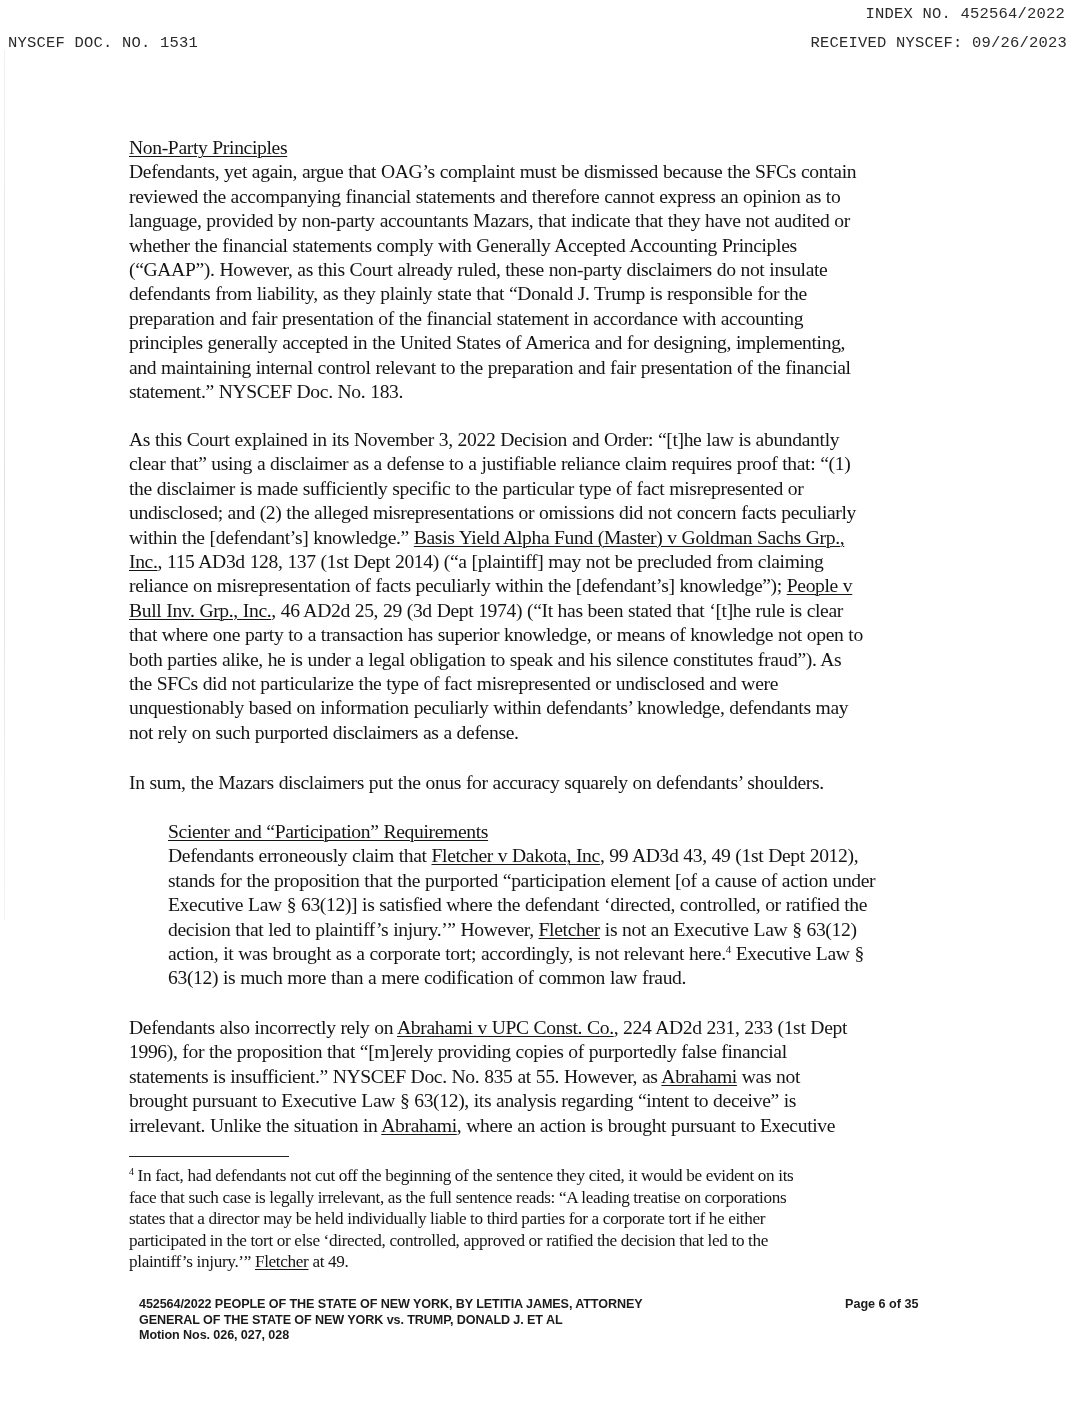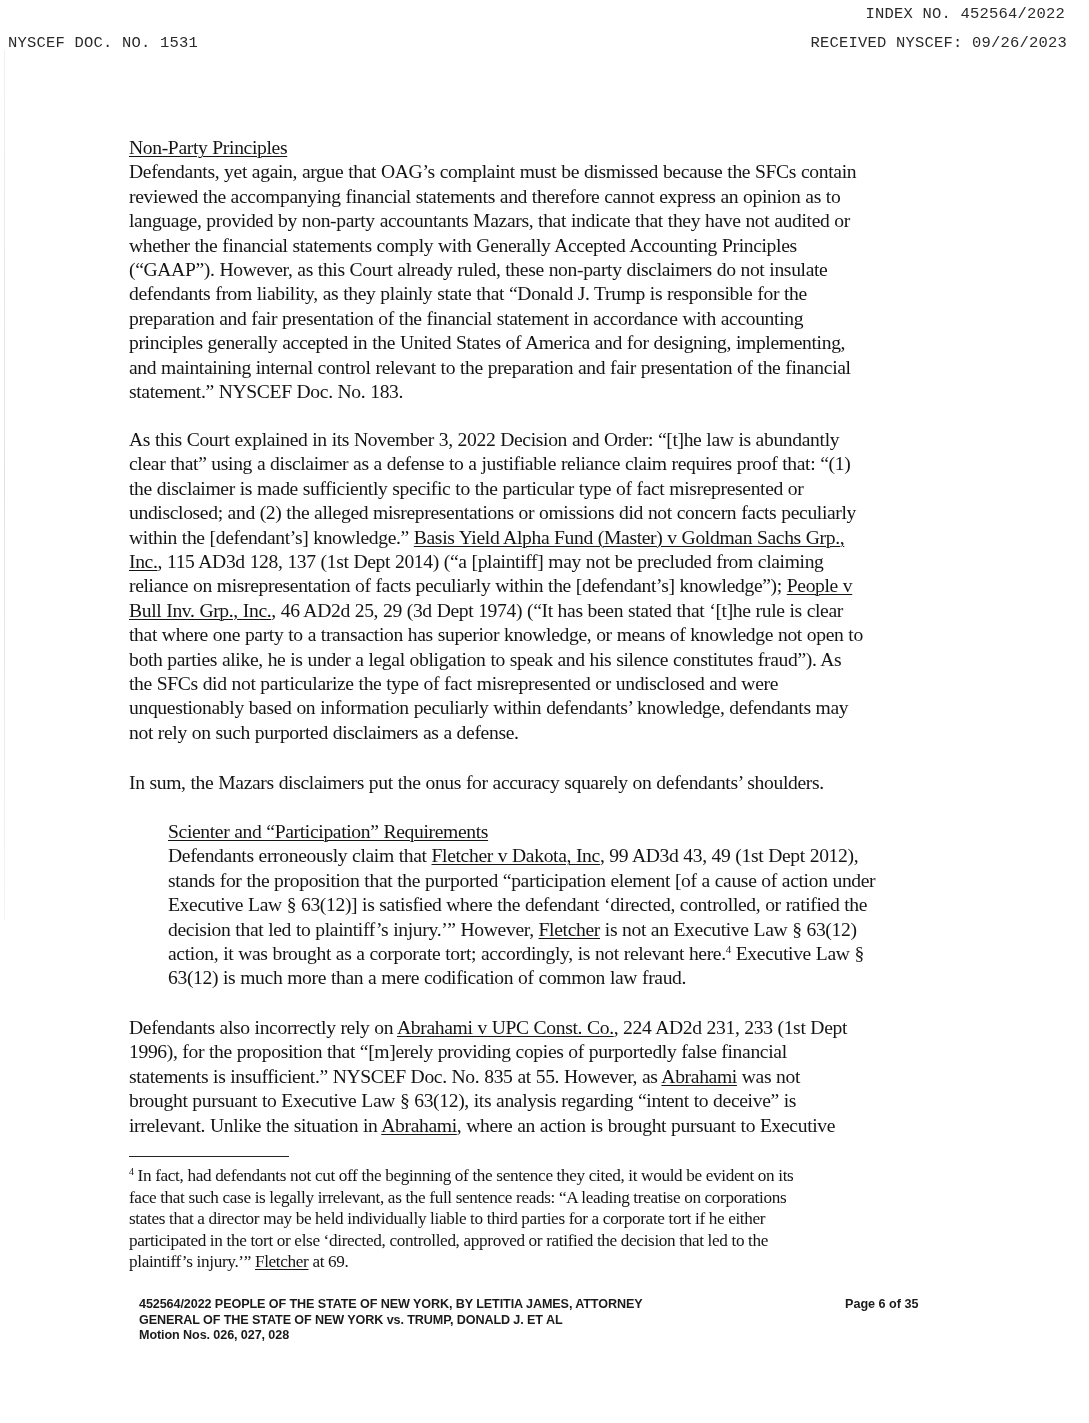--- a/index.html
+++ b/index.html
@@ -125,21 +125,21 @@
   </p>
 </div>
 
 <div class="footnote-rule"></div>
 
 <div class="footnote">
   <span class="line"><sup>4</sup><span> In fact, had defendants not cut off the beginning of the sentence they cited, it would be evident on its</span></span>
   <span class="line">face that such case is legally irrelevant, as the full sentence reads: “A leading treatise on corporations</span>
   <span class="line">states that a director may be held individually liable to third parties for a corporate tort if he either</span>
   <span class="line">participated in the tort or else ‘directed, controlled, approved or ratified the decision that led to the</span>
-  <span class="line"><span>plaintiff’s injury.’”  </span><span class="u">Fletcher</span><span> at 69.</span></span>
+  <span class="line"><span>plaintiff’s injury.’”  </span><span class="u">Fletcher</span><span> at 49.</span></span>
 </div>
 
 <div class="caption">
   <span class="line">452564/2022   PEOPLE OF THE STATE OF NEW YORK, BY LETITIA JAMES, ATTORNEY</span>
   <span class="line">GENERAL OF THE STATE OF NEW YORK vs. TRUMP, DONALD J. ET AL</span>
   <span class="line">Motion Nos.  026, 027, 028</span>
 </div>
 <div class="caption-page">Page 6 of 35</div>
 
 <div class="page-footer">6 of 35</div>

